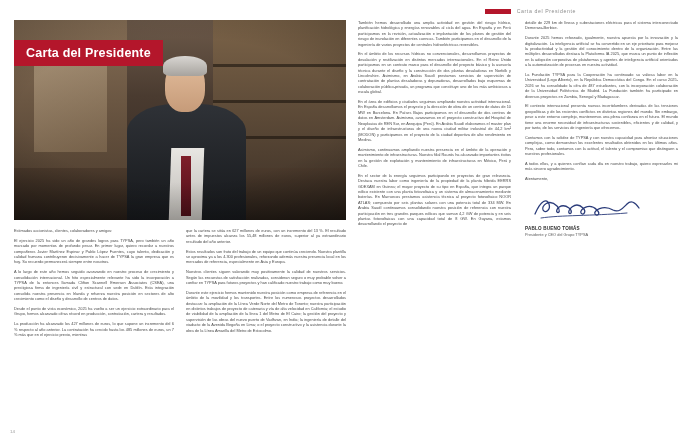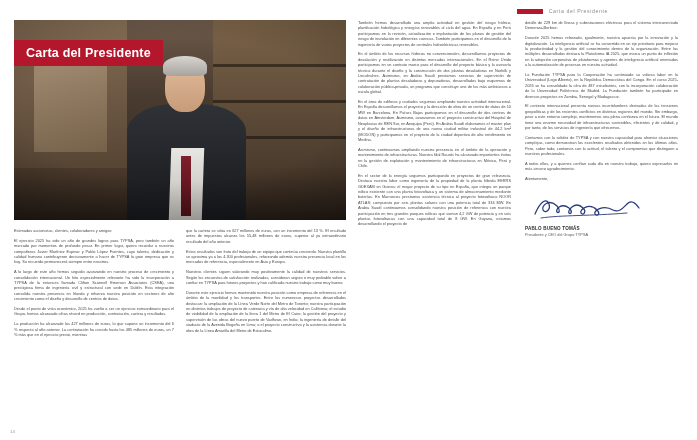--- a/index.html
+++ b/index.html
@@ -3,21 +3,21 @@
 <meta charset="utf-8">
 <title>Carta del Presidente</title>
 <style>
   html,body{margin:0;padding:0;}
   body{
     width:697px;height:440px;overflow:hidden;
     background:#ffffff;
     font-family:"Liberation Sans", sans-serif;
     color:#3a3a3a;
   }
-  .page{position:relative;width:590px;height:440px;background:#ffffff;padding-left:32px;}
+  .page{position:relative;width:590px;height:440px;background:#ffffff;}
 
   
   .running-head{
     position:absolute;top:0;left:0;right:0;height:22px;
     display:flex;align-items:center;justify-content:flex-end;
     padding-right:14px;box-sizing:border-box;
   }
   .running-head .rh-text{
     font-size:5.2px;letter-spacing:.6px;color:#8d8d8d;
     text-transform:none;

